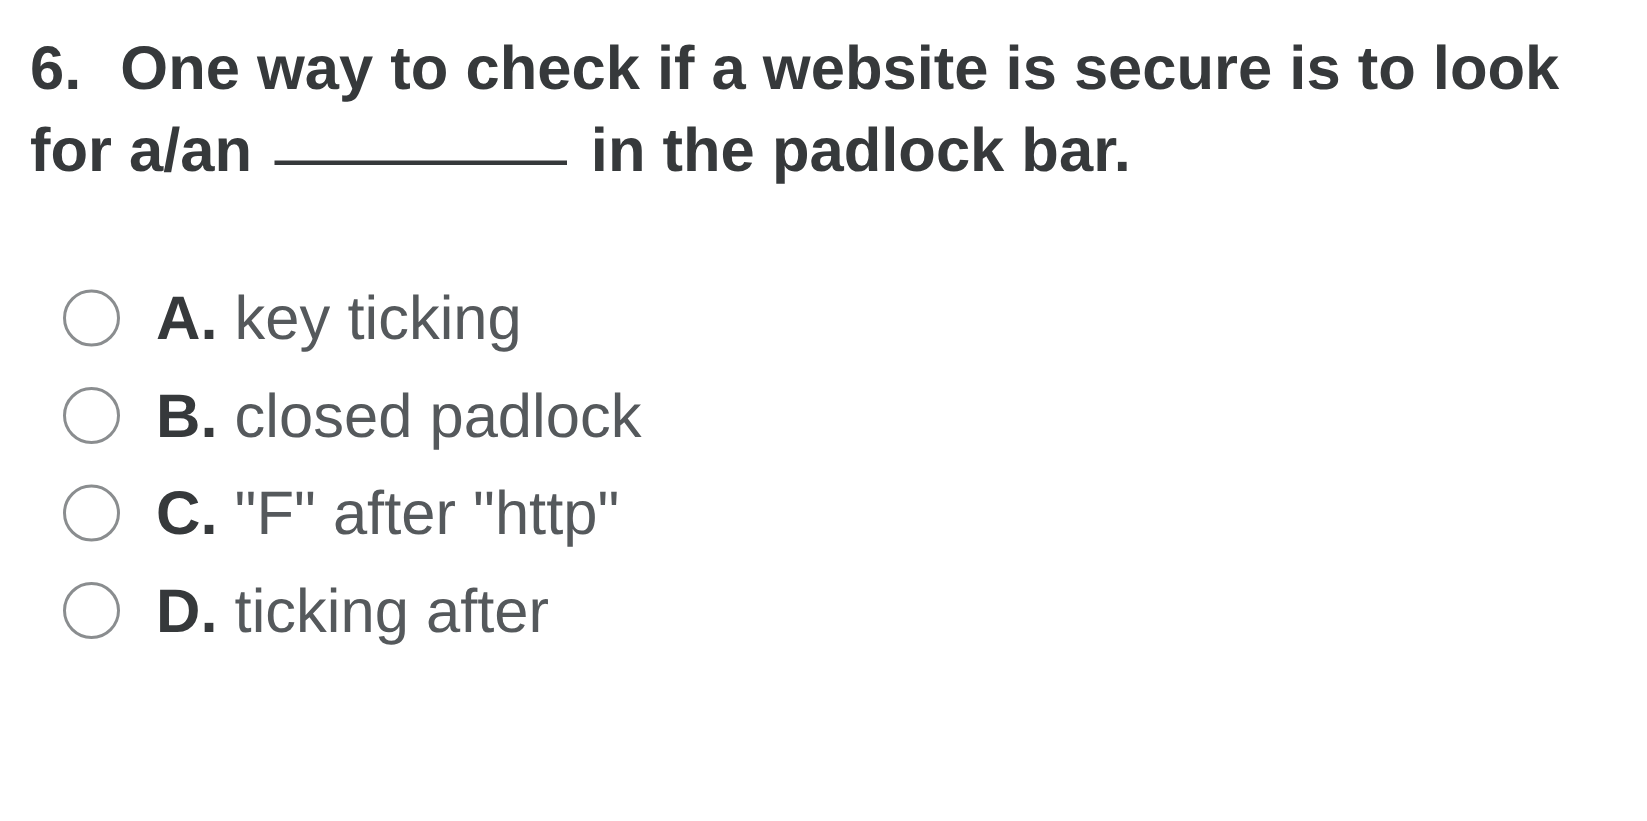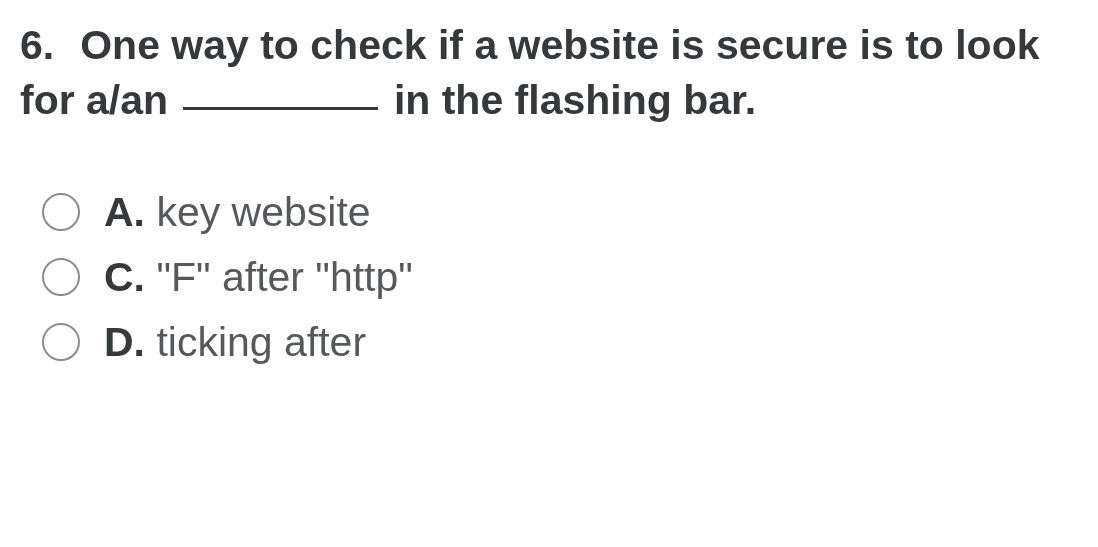--- a/index.html
+++ b/index.html
@@ -62,27 +62,31 @@
     }
     .option-text .letter {
       font-weight: 700;
       color: #36393b;
     }
   </style>
 </head>
 <body>
 
 <div class="question-text">
-  <span class="bold"><span class="number">6.</span><span>One way to check if a website is secure is to look for a/an </span></span><span class="blank"></span><span class="bold"> in the flashing bar.</span>
+  <span class="bold"><span class="number">6.</span><span>One way to check if a website is secure is to look for a/an </span></span><span class="blank"></span><span class="bold"> in the padlock bar.</span>
 </div>
 
 <div class="options">
   <div class="option">
     <div class="radio-circle"></div>
-    <div class="option-text"><span class="letter">A.</span><span> key website</span></div>
+    <div class="option-text"><span class="letter">A.</span><span> key ticking</span></div>
+  </div>
+  <div class="option">
+    <div class="radio-circle"></div>
+    <div class="option-text"><span class="letter">B.</span><span> closed padlock</span></div>
   </div>
   <div class="option">
     <div class="radio-circle"></div>
     <div class="option-text"><span class="letter">C.</span><span> "F" after "http"</span></div>
   </div>
   <div class="option">
     <div class="radio-circle"></div>
     <div class="option-text"><span class="letter">D.</span><span> ticking after</span></div>
   </div>
 </div>

